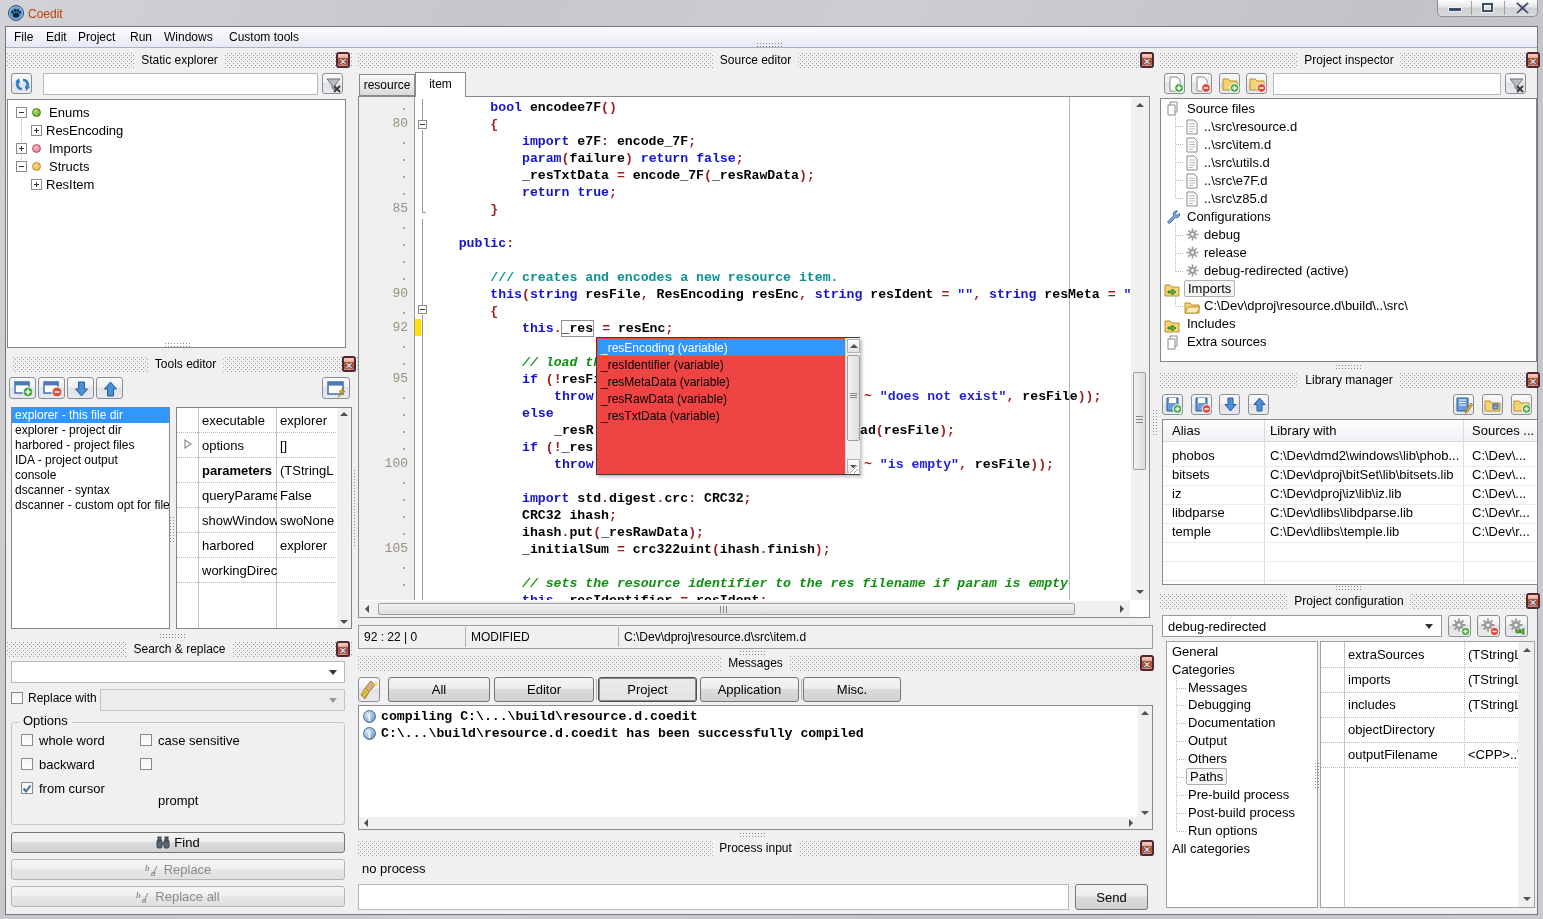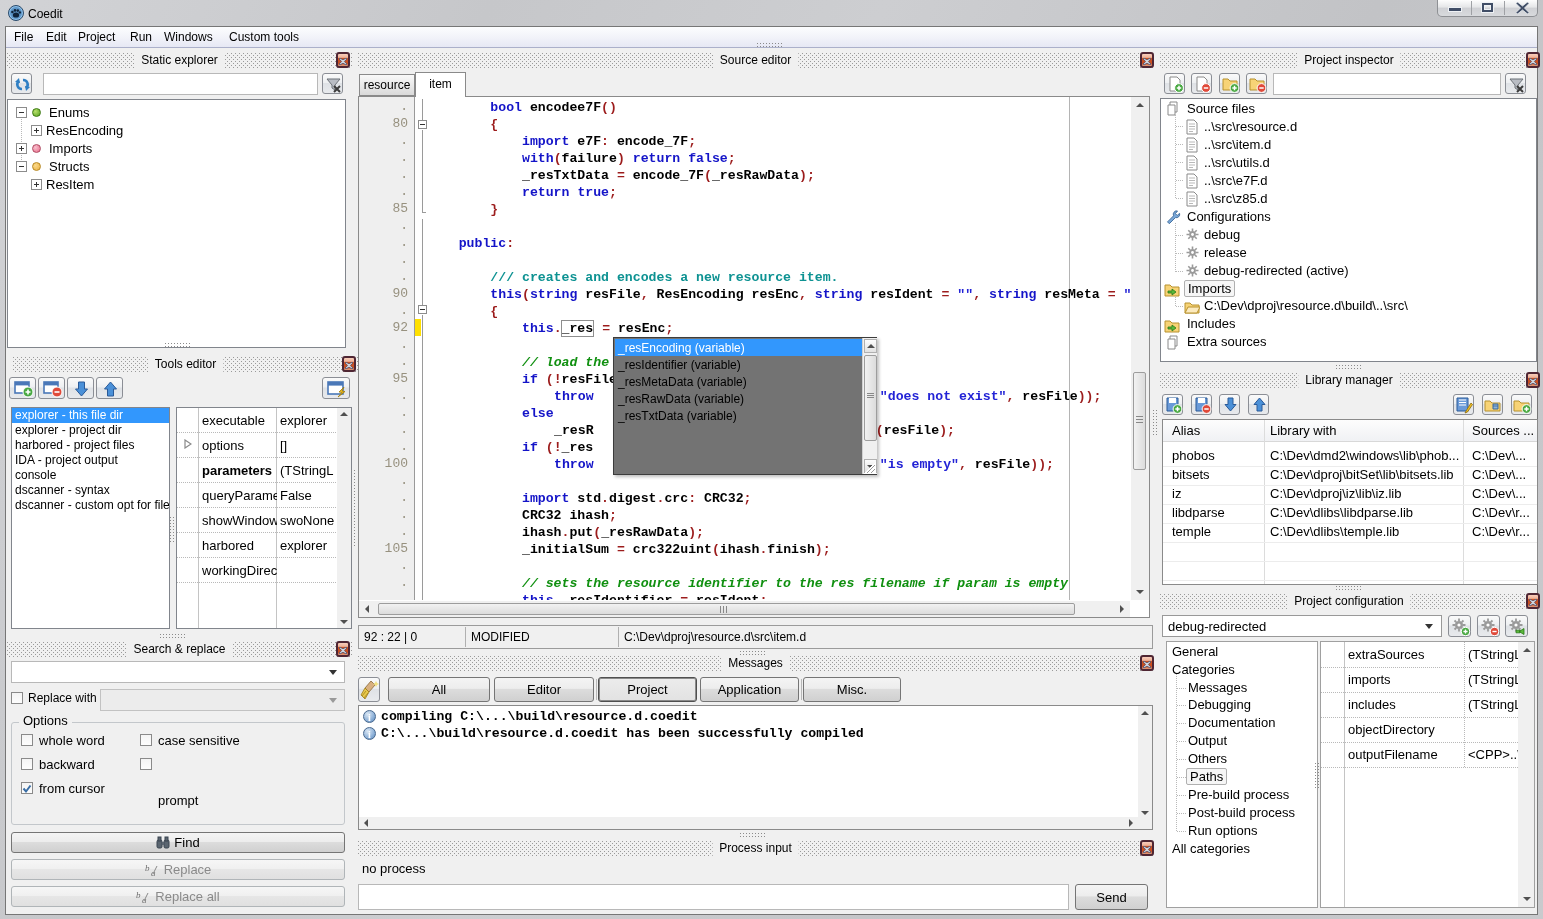--- a/index.html
+++ b/index.html
@@ -1,20 +1,20 @@
 <!DOCTYPE html>
 <html><head><meta charset="utf-8"><style>
 *{margin:0;padding:0;box-sizing:border-box;}
 html,body{width:1543px;height:919px;overflow:hidden;}
 body{font-family:"Liberation Sans",sans-serif;font-size:12px;color:#000;
 background:linear-gradient(115deg,#d2d3d6 0%,#c6c7ca 25%,#cdced1 45%,#c2c3c6 70%,#c9cacd 100%);}
 #win{position:absolute;left:0;top:0;width:1543px;height:919px;}
 .abs{position:absolute;}
 
-#titletext{position:absolute;left:28px;top:7px;font-size:12px;color:#000000;}
+#titletext{position:absolute;left:28px;top:7px;font-size:12px;color:#c2410c;}
 #capbtns{position:absolute;left:1437px;top:0;width:101px;height:17px;
 background:linear-gradient(#fdfdfd,#e5e6e8 45%,#cfd0d4 50%,#d8dadd);
 border:1px solid #8e9094;border-top:none;border-radius:0 0 5px 5px;}
 .capsep{position:absolute;top:1px;width:1px;height:14px;background:#9fa1a5;}
 #client{position:absolute;left:5px;top:26px;width:1533px;height:889px;background:#f0f0f0;border:1px solid #767676;}
 #menubar{position:absolute;left:6px;top:27px;width:1531px;height:21px;
 background:linear-gradient(#fcfdfe,#f1f2f9 55%,#e6e8f4);border-bottom:1px solid #abb0ca;}
 .mitem{position:absolute;top:3px;font-size:12px;color:#000;}
 
 .phead{position:absolute;height:17px;
@@ -343,21 +343,21 @@
     <div class="abs" style="left:63px;top:218px;width:1px;height:285px;background:#9a9a9a;"></div>
 
     <div class="abs" style="left:56px;top:222px;width:6px;height:17px;background:#ffe000;"></div>
 
     <div class="abs" style="left:710px;top:0;width:1px;height:503px;background:#b4b4b4;"></div>
 
     <div class="abs" style="left:68px;top:0;width:703px;height:503px;overflow:hidden;">
       <div class="cl" style="top:0px;">        <span class="k">bool</span> encodee7F<span class="o">()</span></div>
       <div class="cl" style="top:17px;">        <span class="o">{</span></div>
       <div class="cl" style="top:34px;">            <span class="k">import</span> e7F<span class="o">:</span> encode_7F<span class="o">;</span></div>
-      <div class="cl" style="top:51px;">            <span class="k">with</span><span class="o">(</span>failure<span class="o">)</span> <span class="k">return</span> <span class="k">false</span><span class="o">;</span></div>
+      <div class="cl" style="top:51px;">            <span class="k">param</span><span class="o">(</span>failure<span class="o">)</span> <span class="k">return</span> <span class="k">false</span><span class="o">;</span></div>
       <div class="cl" style="top:68px;">            _resTxtData <span class="o">=</span> encode_7F<span class="o">(</span>_resRawData<span class="o">);</span></div>
       <div class="cl" style="top:85px;">            <span class="k">return</span> <span class="k">true</span><span class="o">;</span></div>
       <div class="cl" style="top:102px;">        <span class="o">}</span></div>
       <div class="cl" style="top:136px;">    <span class="k">public</span><span class="o">:</span></div>
       <div class="cl" style="top:170px;">        <span class="dc">/// creates and encodes a new resource item.</span></div>
       <div class="cl" style="top:187px;">        <span class="k">this</span><span class="o">(</span><span class="k">string</span> resFile<span class="o">,</span> ResEncoding resEnc<span class="o">,</span> <span class="k">string</span> resIdent <span class="o">=</span> <span class="s">""</span><span class="o">,</span> <span class="k">string</span> resMeta <span class="o">=</span> <span class="s">""</span></div>
       <div class="cl" style="top:204px;">        <span class="o">{</span></div>
       <div class="cl" style="top:221px;">            <span class="k">this</span><span class="o">.</span><span style="outline:1px solid #8e8e8e;background:#fff;">_res</span><span style="border-left:1.5px solid #000;"></span> <span class="o">=</span> resEnc<span class="o">;</span></div>
       <div class="cl" style="top:255px;left:95px;"><span class="cm">// load the res file</span></div>
       <div class="cl" style="top:272px;left:95px;"><span class="k">if</span> <span class="o">(!</span>resFile</div>
@@ -385,21 +385,21 @@
     </div>
 
     <div class="abs" style="left:0;top:504px;width:771px;height:16px;background:#f0f0f0;">
       <div class="arr lf" style="left:6px;top:4px;"></div>
       <div class="sbthumbh" style="left:19px;top:2px;width:697px;height:12px;"></div>
       <div class="abs" style="left:364px;top:5px;width:1px;height:7px;background:#888;box-shadow:3px 0 0 #888,-3px 0 0 #888;"></div>
       <div class="arr rt" style="right:6px;top:4px;"></div>
     </div>
   </div>
 
-  <div class="abs" style="left:613px;top:337px;width:264px;height:138px;background:#737373;border:1px solid #3c3c3c;box-shadow:2px 2px 3px rgba(0,0,0,0.25);z-index:9;">
+  <div class="abs" style="left:596px;top:337px;width:264px;height:138px;background:#ef4444;border:1px solid #3c3c3c;box-shadow:2px 2px 3px rgba(0,0,0,0.25);z-index:9;">
     <div class="abs" style="left:1px;top:1px;width:247px;height:17px;background:#3297fd;color:#fff;font-size:12px;padding:2px 0 0 3px;">_resEncoding (variable)</div>
     <div class="abs" style="left:4px;top:20px;font-size:12px;">_resIdentifier (variable)</div>
     <div class="abs" style="left:4px;top:37px;font-size:12px;">_resMetaData (variable)</div>
     <div class="abs" style="left:4px;top:54px;font-size:12px;">_resRawData (variable)</div>
     <div class="abs" style="left:4px;top:71px;font-size:12px;">_resTxtData (variable)</div>
     <div class="abs" style="left:248px;top:0;width:15px;height:136px;background:#f0f0f0;border-left:1px solid #d0d0d0;">
       <div class="abs" style="left:1px;top:1px;width:13px;height:14px;background:linear-gradient(#fdfdfd,#e2e2e2);border:1px solid #b0b0b0;">
           <div class="arr up" style="left:2px;top:4px;"></div>
         </div>
       <div class="sbthumb" style="left:1px;top:17px;width:13px;height:86px;"></div>

